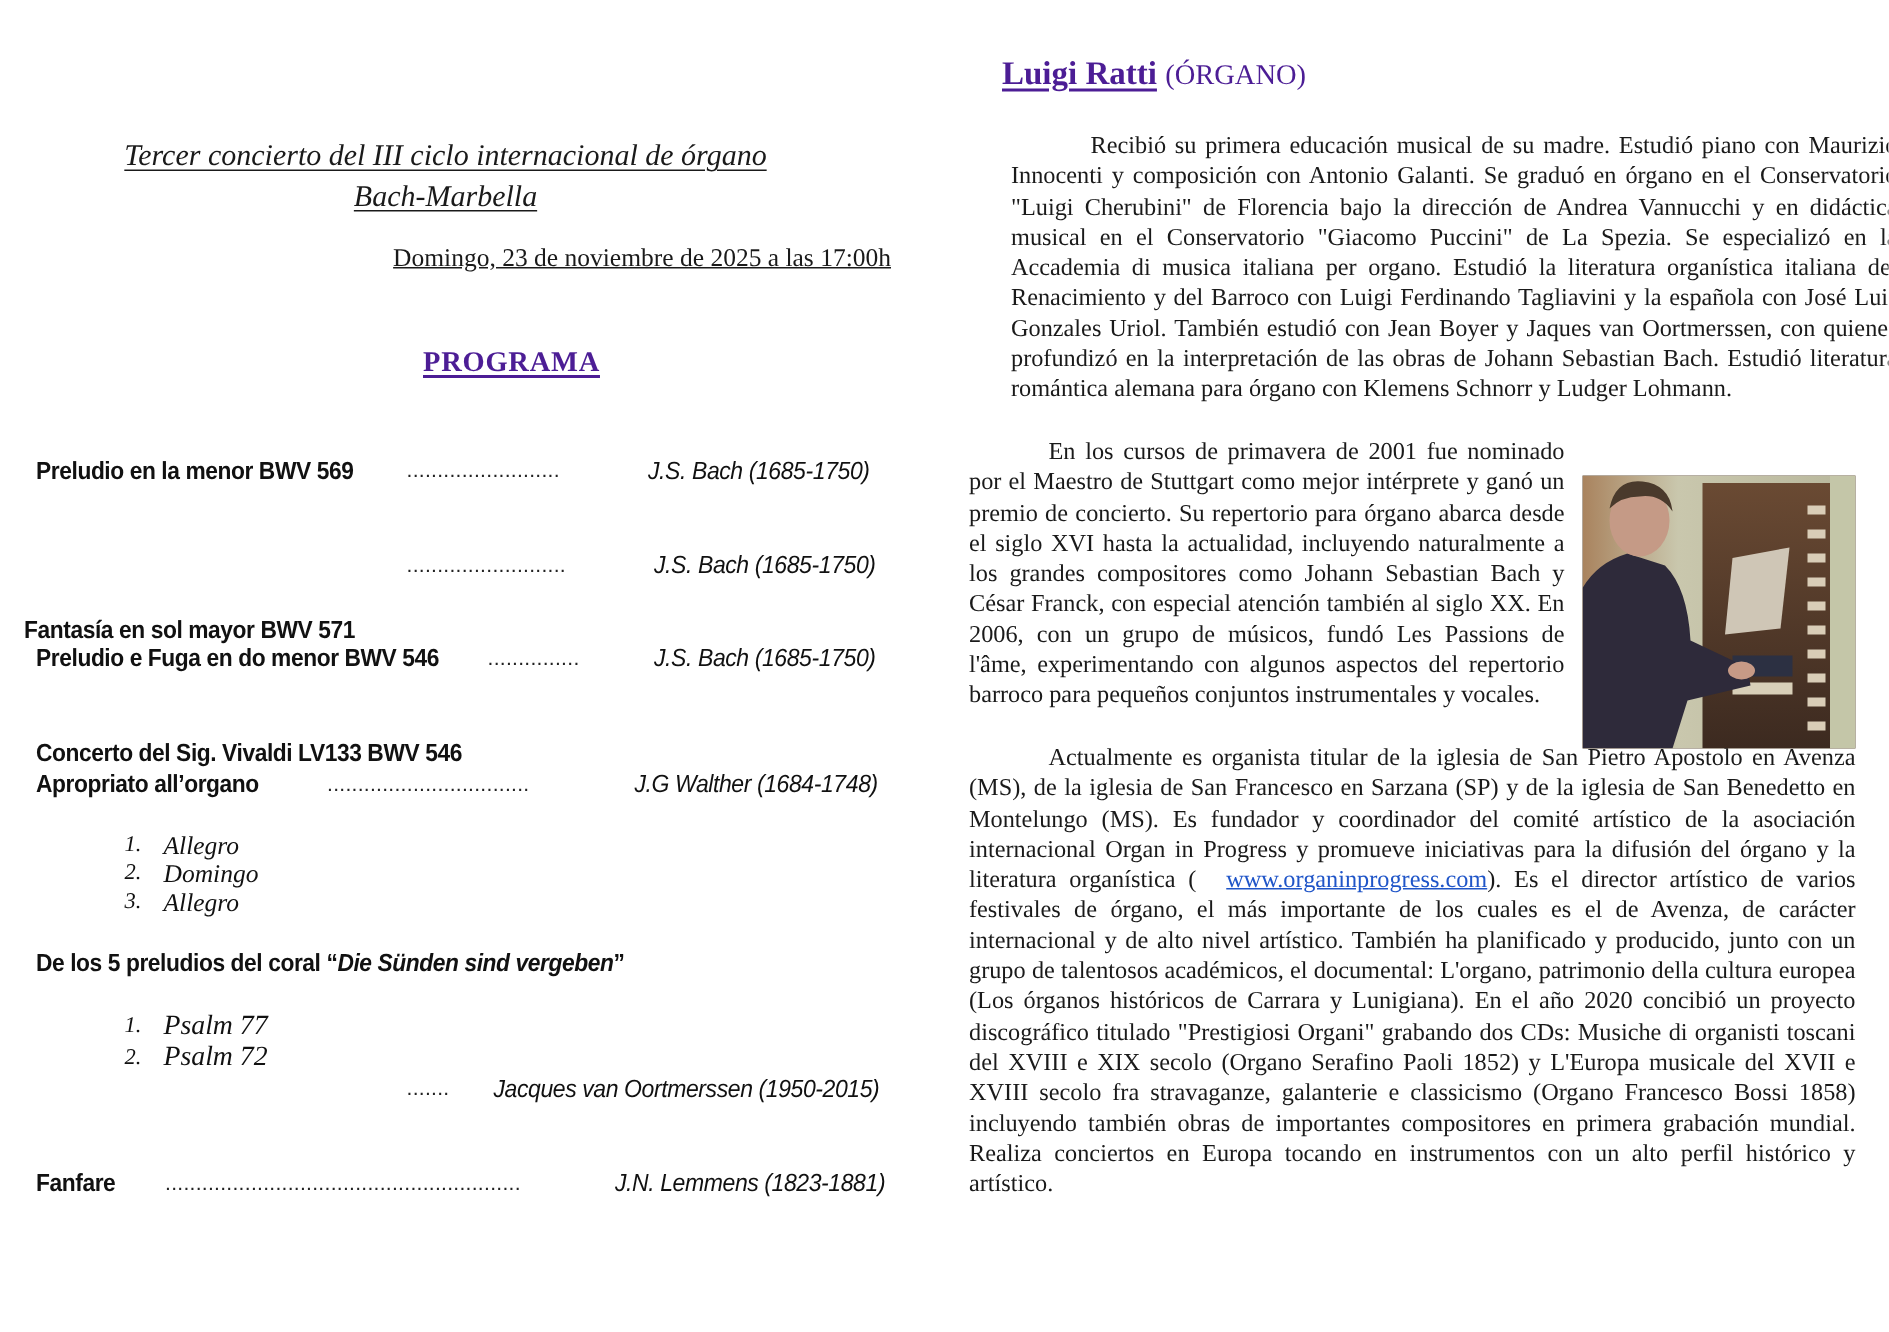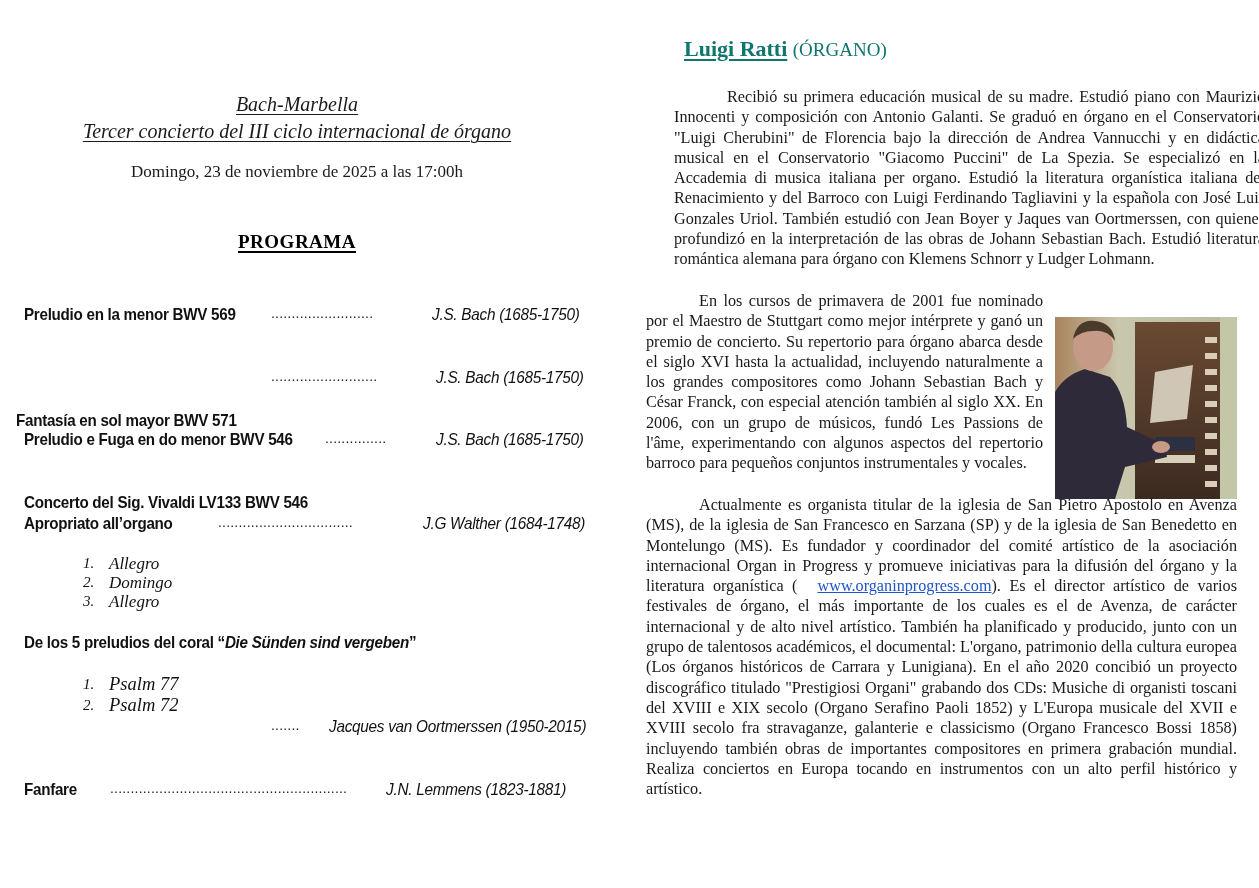--- a/index.html
+++ b/index.html
@@ -38,37 +38,39 @@
       text-decoration: underline;
       text-underline-offset: 3px;
       text-decoration-thickness: 1px;
       color: #1a1a1a;
     }
     .concert-date {
       position: absolute;
       left: 0;
       width: 594px;
       top: 162px;
-      text-align: center;
+      text-align: right;
       font-size: 17px;
       color: #1a1a1a;
+      text-decoration: underline;
     }
     .programa-heading {
       position: absolute;
       left: 0;
       width: 594px;
       top: 231px;
       text-align: center;
       font-size: 19px;
       font-weight: bold;
       letter-spacing: 0.5px;
       text-decoration: underline;
       text-underline-offset: 3px;
       text-decoration-thickness: 1.5px;
-      color: #000000;
+      color: #4c1d95;
+      padding-left: 44px;
     }
     .prog-line {
       position: absolute;
       font-size: 16.5px;
       line-height: 21px;
       white-space: nowrap;
     }
     .prog-work {
       font-weight: bold;
       letter-spacing: -0.3px;
@@ -108,24 +110,24 @@
       font-size: 15px;
     }
     .movements.psalms {
       font-size: 18.5px;
       line-height: 21px;
     }
 
     
     .bio-heading {
       position: absolute;
-      left: 64px;
+      left: 48px;
       top: 36px;
       font-size: 22px;
-      color: #0f766e;
+      color: #4c1d95;
     }
     .bio-name {
       font-weight: bold;
       text-decoration: underline;
       text-underline-offset: 3px;
       text-decoration-thickness: 1.5px;
     }
     .bio-instrument {
       font-size: 19px;
     }
@@ -162,22 +164,22 @@
       text-decoration: underline;
       margin-left: 20px;
     }
   </style>
 </head>
 <body>
 
 <div class="page left-page">
 
   <div class="concert-title serif">
+    <div>Tercer concierto del III ciclo internacional de órgano</div>
     <div>Bach-Marbella</div>
-    <div>Tercer concierto del III ciclo internacional de órgano</div>
   </div>
 
   <div class="concert-date serif">Domingo, 23 de noviembre de 2025 a las 17:00h</div>
 
   <div class="programa-heading serif">PROGRAMA</div>
 
   <div class="prog-line sans" style="left:24px; top:304px;">
     <span class="prog-work">Preludio en la menor BWV 569</span>
   </div>
   <span class="dots sans" style="left:271px; top:305px;">.........................</span>
@@ -244,21 +246,21 @@
 
   <span class="dots sans" style="left:271px; top:717px;">.......</span>
   <div class="prog-line sans" style="left:329px; top:716px;">
     <span class="prog-composer">Jacques van Oortmerssen (1950-2015)</span>
   </div>
 
   <div class="prog-line sans" style="left:24px; top:779px;">
     <span class="prog-work">Fanfare</span>
   </div>
   <span class="dots sans" style="left:110px; top:780px;">..........................................................</span>
-  <div class="prog-line sans" style="left:386px; top:779px;">
+  <div class="prog-line sans" style="left:410px; top:779px;">
     <span class="prog-composer">J.N. Lemmens (1823-1881)</span>
   </div>
 </div>
 
 <div class="page right-page">
 
   <div class="bio-heading serif">
     <span class="bio-name">Luigi Ratti</span>
     <span class="bio-instrument">(ÓRGANO)</span>
   </div>

